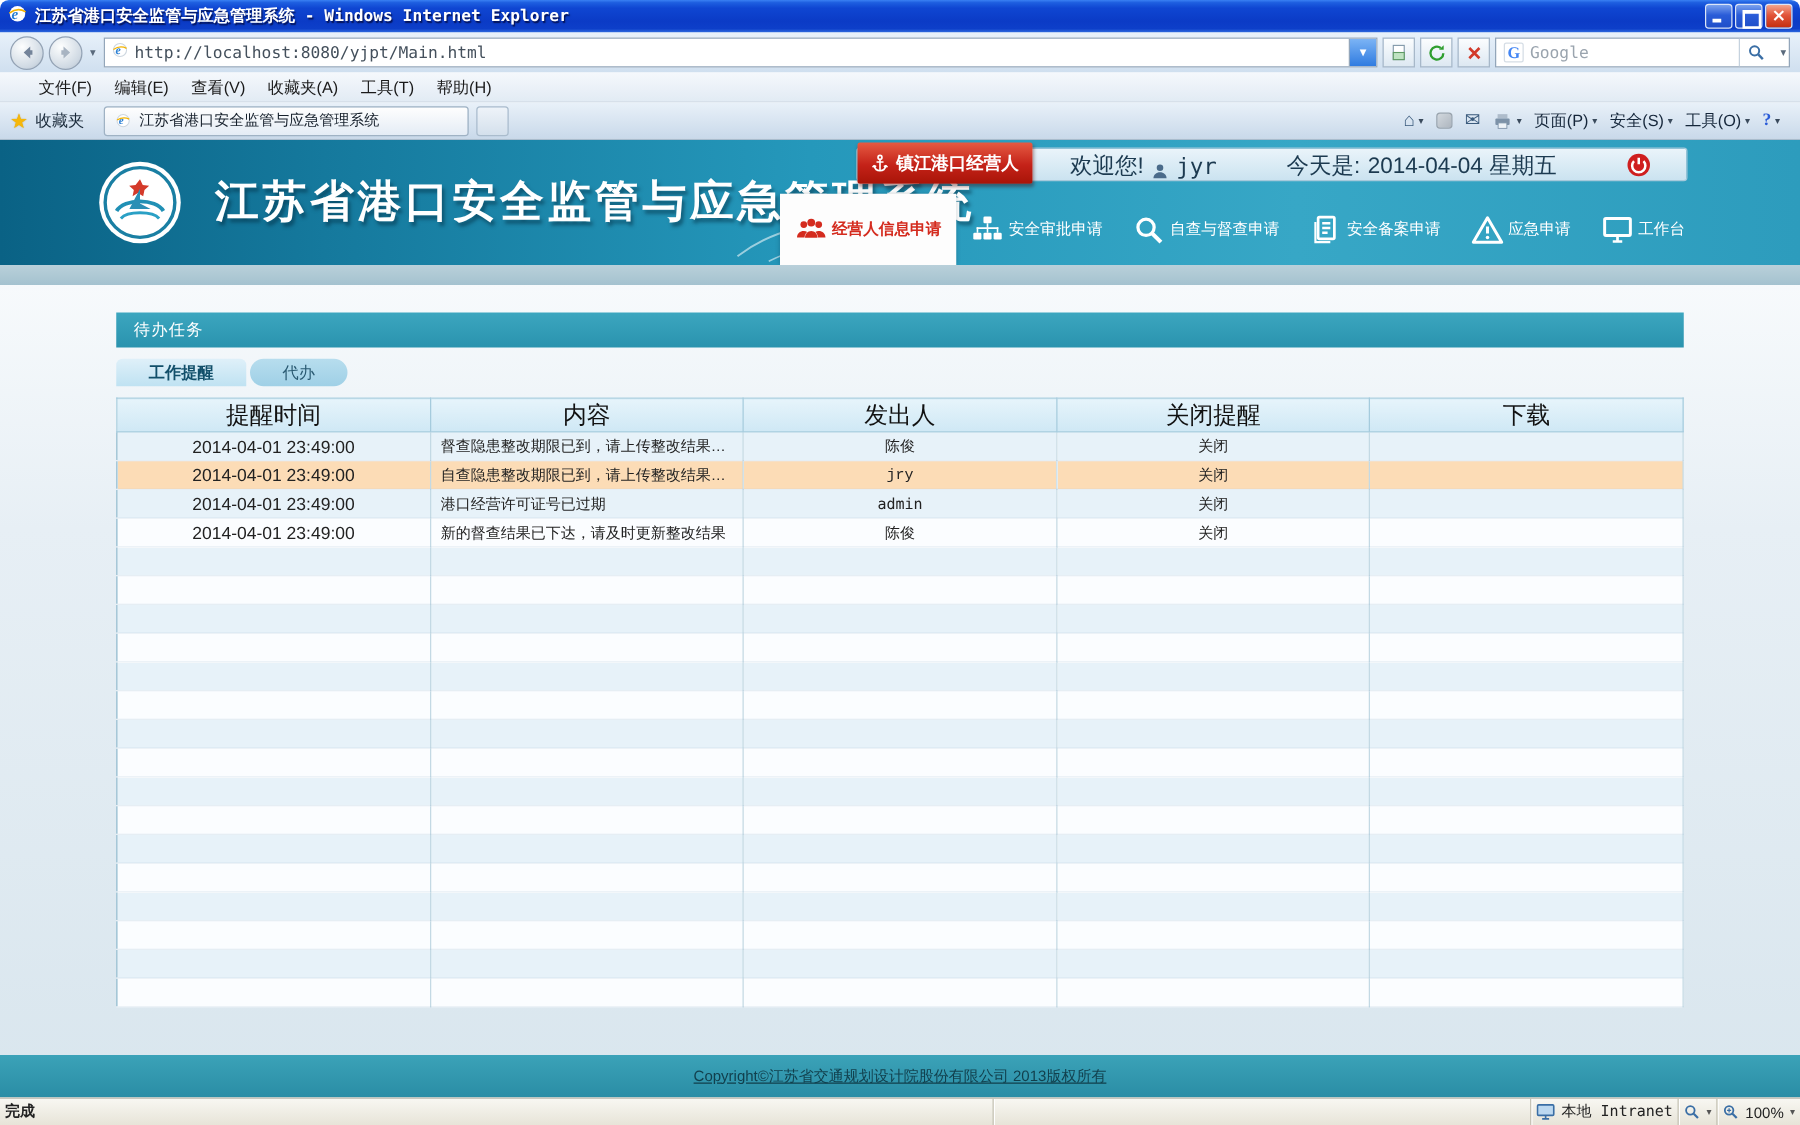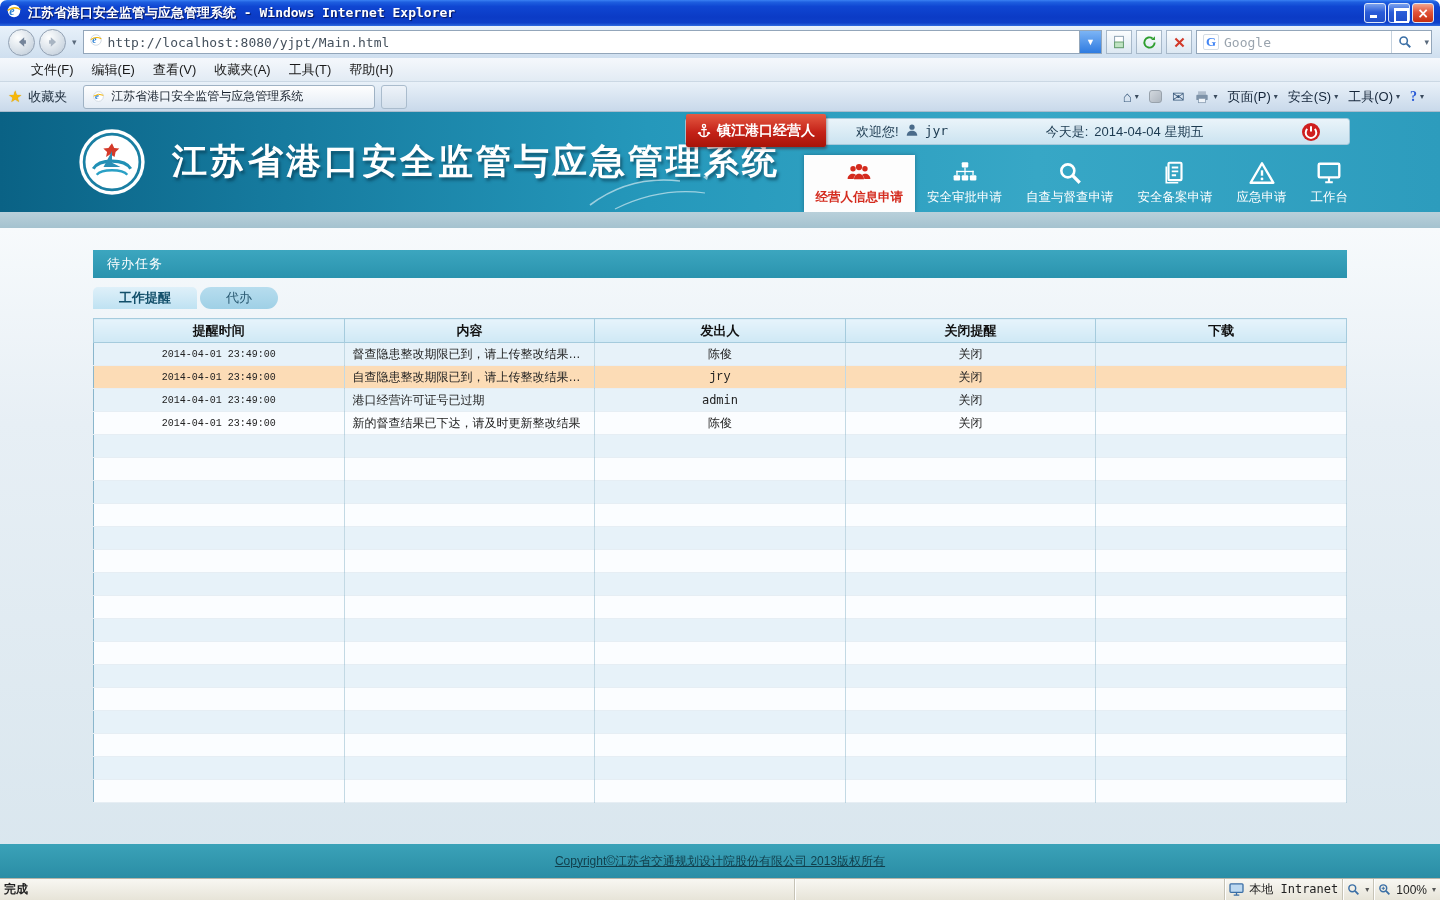--- a/index.html
+++ b/index.html
@@ -112,26 +112,26 @@
     display:flex; align-items:center; justify-content:space-between;
     padding-left:170px; padding-right:28px;
   }
   .ribbon {
     position:absolute; left:0; top:-5px; width:140px; height:33px;
     background:linear-gradient(180deg,#e55a42,#c42218 55%,#a81408);
     border-radius:2px; box-shadow:1px 2px 3px rgba(60,0,0,.4);
     display:flex; align-items:center; justify-content:center; gap:6px;
     color:#fff; font-size:14px; font-weight:bold; white-space:nowrap;
   }
-  .welcome-group, .date-group { display:flex; align-items:flex-start; gap:6px; font-size:13px; color:#1c3a50; white-space:nowrap; }
+  .welcome-group, .date-group { display:flex; align-items:flex-end; gap:6px; font-size:18px; color:#1c3a50; white-space:nowrap; }
   .power-btn { width:20px; height:20px; cursor:pointer; }
 
   .top-nav { position:absolute; top:43px; right:80px; height:57px; display:flex; align-items:stretch; }
   .nav-item {
-    display:flex; flex-direction:column; align-items:center; justify-content:center; gap:4px;
+    display:flex; flex-direction:row; align-items:center; justify-content:center; gap:4px;
     padding:0 12px; color:#fff; font-size:12.5px; cursor:pointer; white-space:nowrap;
   }
   .nav-item svg { display:block; }
   .nav-item.active { background:#fdfdfd; color:#d42b1e; font-weight:bold; box-shadow:0 0 4px rgba(0,30,50,.35); }
 
   .content-area {
     position:absolute; top:116px; left:0; width:1440px; height:650px;
     background:linear-gradient(180deg,#f7fafc 0%,#e7eff5 30%,#d9e6ee 100%);
   }
   .panel { margin:22px 93px 0 93px; }
@@ -143,29 +143,29 @@
   .tab {
     height:22px; line-height:22px; padding:0 26px; font-size:13px;
     border-radius:5px 5px 0 0; cursor:pointer;
   }
   .tab.active { background:linear-gradient(180deg,#dff0f9,#bfe2f2); color:#124f6a; font-weight:bold; }
   .tab.inactive { background:linear-gradient(180deg,#b7ddee,#9fd0e6); color:#2a5a72;border-radius:11px; }
 
   table.todo { margin-top:9px; width:100%; border-collapse:collapse; border:1px solid #8ab6cc; background:#fff; }
   table.todo th {
     height:24px; background:linear-gradient(180deg,#e6f4fb,#cfe8f5);
-    border:1px solid #a5cbdd; font-size:13px; font-weight:bold; color:#111;margin-top:24px;
+    border:1px solid #a5cbdd; font-size:19px; font-weight:normal; color:#111;margin-top:24px;
   }
   table.todo td {
     height:23px; padding:2px 8px; font-size:12px; color:#222;
     border-right:1px solid #c3d9e4; border-bottom:1px solid rgba(165,195,215,.28);
     text-align:center; white-space:nowrap; overflow:hidden;
   }
   table.todo td.cell-content { text-align:left; }
-  table.todo td.cell-time { font-family:Liberation Mono, monospace; font-size:10px; }
+  table.todo td.cell-time { font-family:Liberation Sans, sans-serif; font-size:14px; }
   tbody tr:nth-child(odd)  { background:#e7f2f9; }
   tbody tr:nth-child(even) { background:#fbfdff; }
   tbody tr.highlight { background:#fcdcb6 !important; }
   .close-link { cursor:pointer; color:#222; }
 
   .page-footer {
     position:absolute; left:0; bottom:0; width:1440px; height:34px;
     background:linear-gradient(180deg,#3ba2b8,#2a8da5);
     display:flex; align-items:center; justify-content:center;
     font-size:12px; color:#113f4c;text-decoration:underline;

